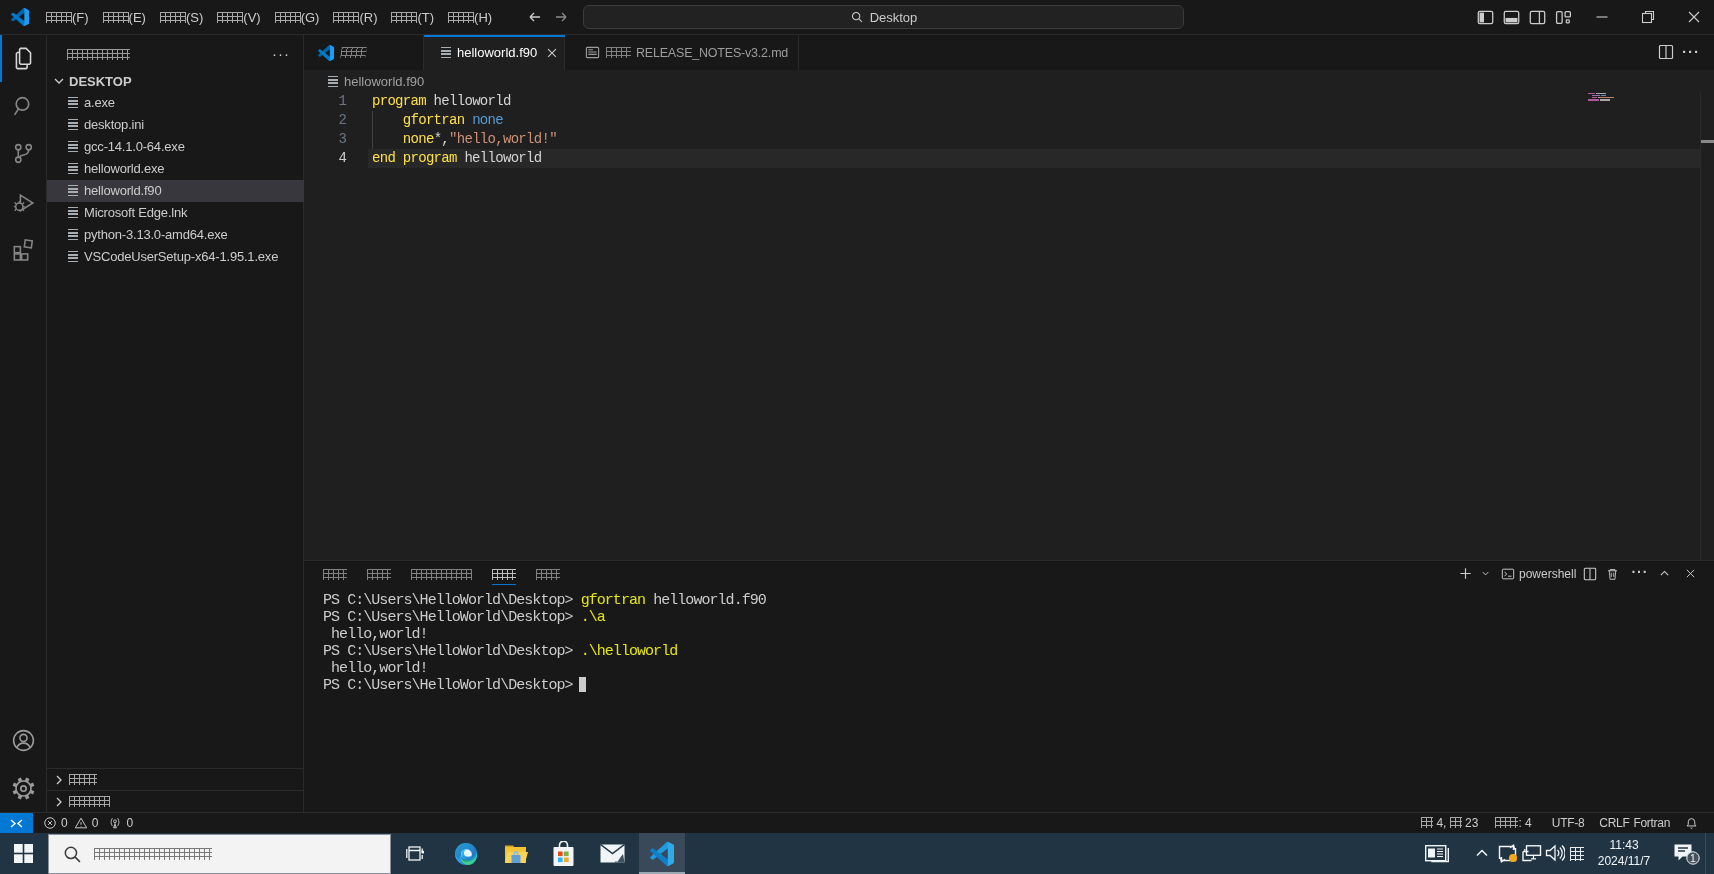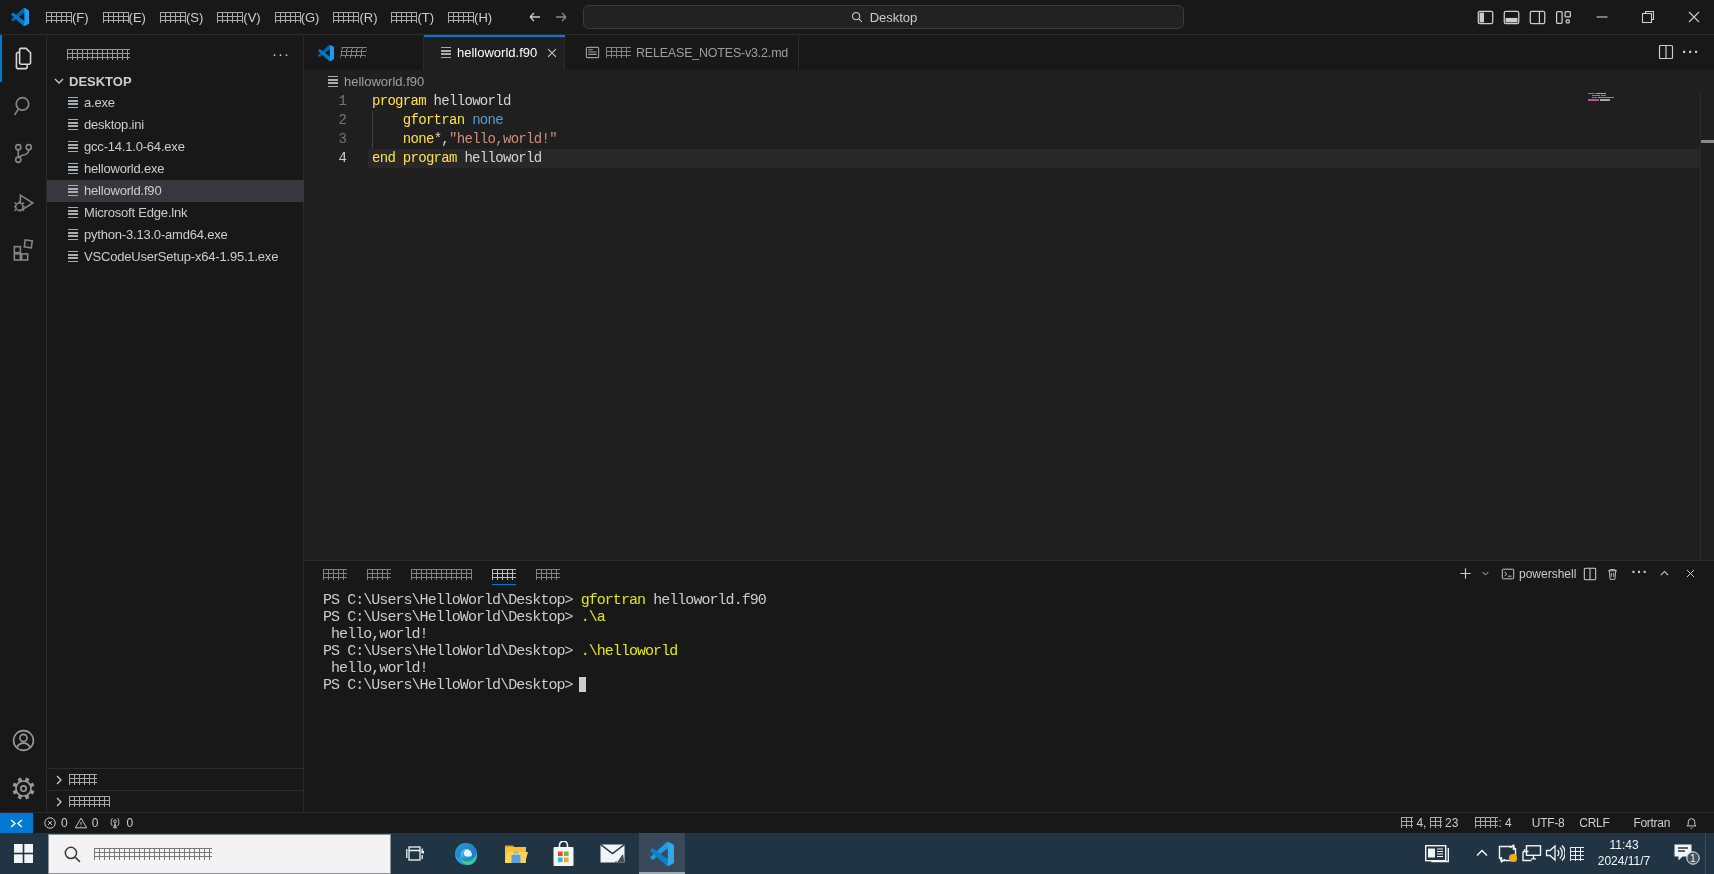--- a/index.html
+++ b/index.html
@@ -314,21 +314,21 @@
           <circle cx="8" cy="6" r="1.6" stroke="#cccccc" stroke-width="1" fill="none"></circle>
           <path d="M8 8v5.5M6.3 13.5L8 9.5l1.7 4z" stroke="#cccccc" stroke-width="1" fill="none"></path>
         </svg>
     <span style="margin-left:4px">0</span>
   </div>
   <div class="abs" style="right:16px;top:0;height:20px;display:flex;align-items:center;white-space:pre">
     <span><span class="cj" style="width:12px"></span> 4, <span class="cj" style="width:12px"></span> 23</span>
     <span style="margin-left:17px"><span class="cj" style="width:23px"></span>: 4</span>
     <span style="margin-left:20px;letter-spacing:-0.3px">UTF-8</span>
     <span style="margin-left:15px;letter-spacing:-0.3px">CRLF</span>
-    <span style="margin-left:24px;letter-spacing:-0.3px">Fortran</span>
+    <span style="margin-left:4px;letter-spacing:-0.3px">Fortran</span>
     <svg width="13" height="13" viewBox="0 0 16 16" style="margin-left:15px">
           <path d="M8 2a4 4 0 0 1 4 4v3l1.5 2h-11L4 9V6a4 4 0 0 1 4-4zM6.8 13.2a1.3 1.3 0 0 0 2.4 0" stroke="#cccccc" stroke-width="1.2" fill="none"></path>
         </svg>
   </div>
 </div>
 
 <div class="abs" id="taskbar" style="left:0;top:833px;width:1714px;height:41px;background:#203443">
 
   <svg class="abs" style="left:14px;top:11px" width="19" height="19" viewBox="0 0 19 19">
         <rect x="0" y="0" width="8.7" height="8.7" fill="#f2f5f7"></rect>

